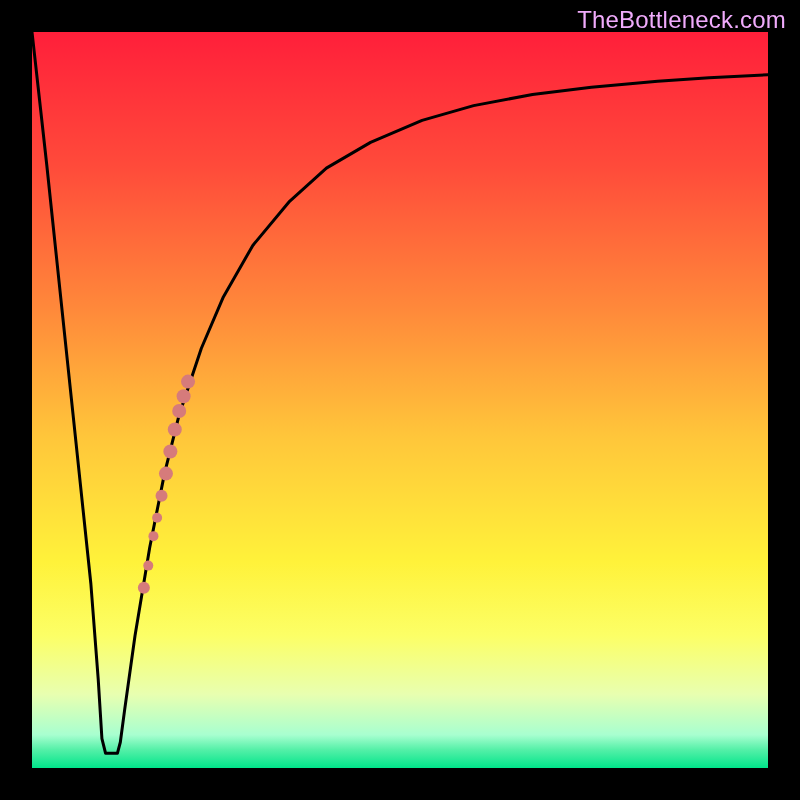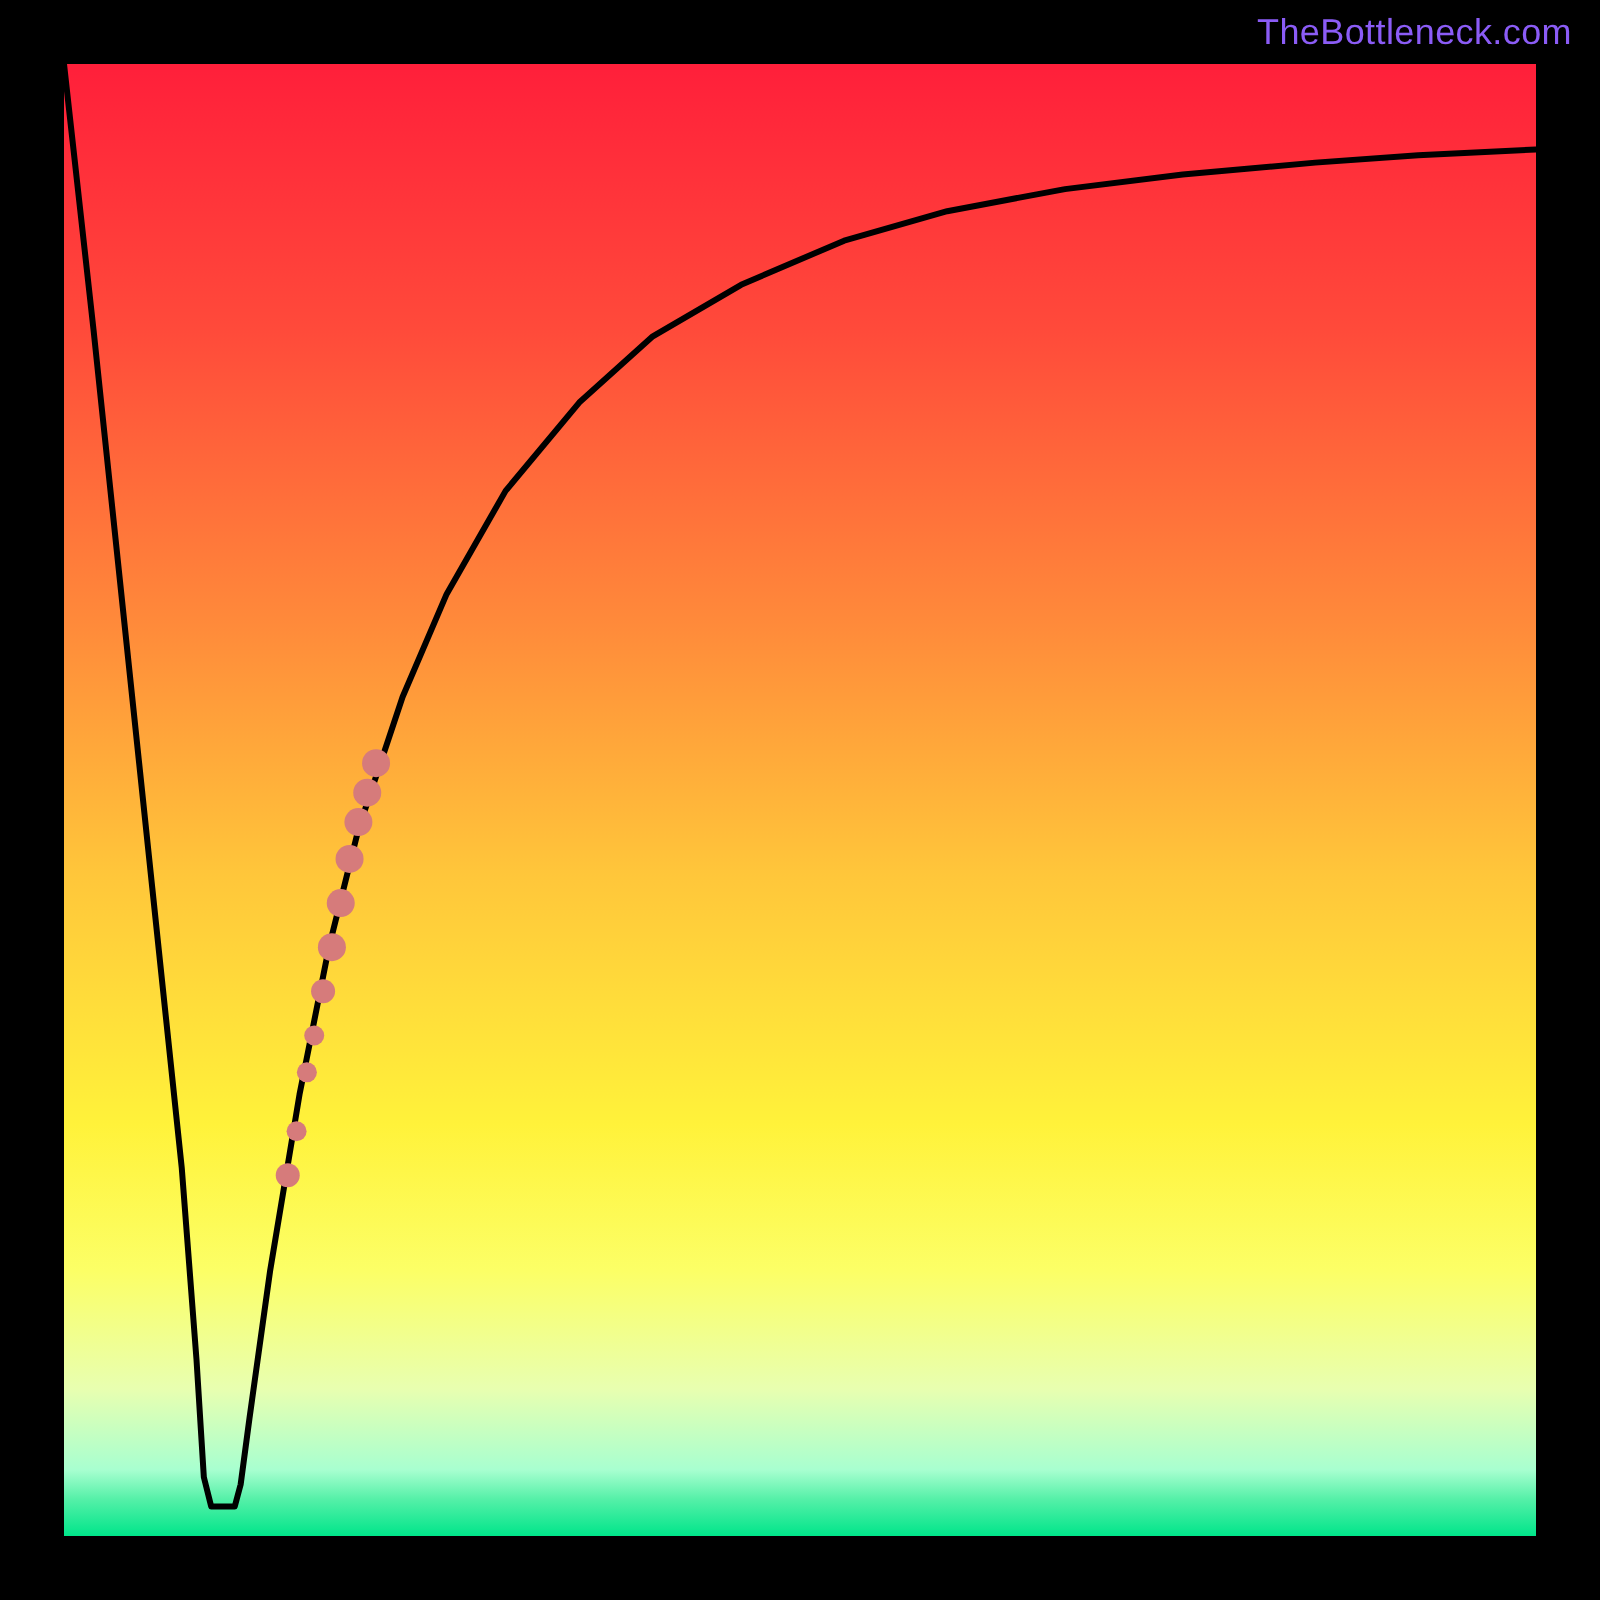--- a/index.html
+++ b/index.html
@@ -22,22 +22,22 @@
     left: 32px;
     top: 32px;
     width: 736px;
     height: 736px;
     overflow: hidden;
   }
   .watermark {
     position: absolute;
     top: 6px;
     right: 14px;
-    color: #8b5cf6;
-    font-size: 18px;
+    color: #f0abfc;
+    font-size: 24px;
     font-weight: 400;
     letter-spacing: 0.2px;
     user-select: none;
   }
   svg { display: block; }
 </style>
 </head>
 <body>
 
 <div class="frame">

